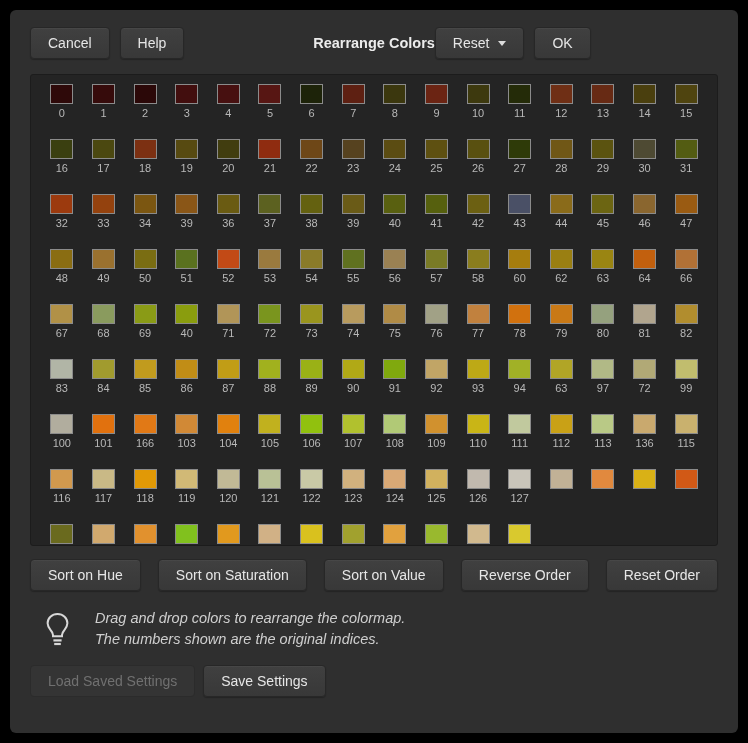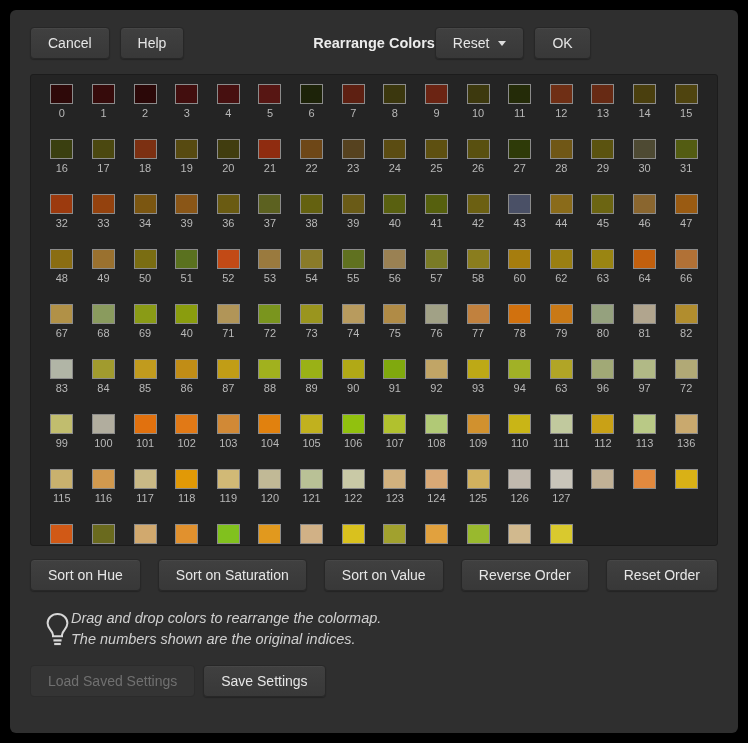--- a/index.html
+++ b/index.html
@@ -85,21 +85,21 @@
     line-height:1;
   }
   
   .sort-row{
     margin-top:13px;
     display:flex;justify-content:space-between;
   }
   
   .hint{
     margin-top:17px;
-    display:flex;align-items:center;
+    display:flex;align-items:center;gap:24px;
     padding-left:14px;
   }
   .hint-icon{flex:0 0 auto;display:flex;}
   .hint-text{
     font-size:14.5px;font-style:italic;color:#cfcfcf;
     line-height:1.45;
   }
   
   .footer{
     margin-top:15px;
@@ -494,24 +494,20 @@
         </div>
         <div class="cell">
           <div class="swatch" style="background: rgb(161, 177, 38);"></div>
           <div class="idx">94</div>
         </div>
         <div class="cell">
           <div class="swatch" style="background: rgb(177, 165, 38);"></div>
           <div class="idx">63</div>
         </div>
         <div class="cell">
-          <div class="swatch" style="background: rgb(161, 169, 118);"></div>
-          <div class="idx">96</div>
-        </div>
-        <div class="cell">
           <div class="swatch" style="background: rgb(177, 185, 134);"></div>
           <div class="idx">97</div>
         </div>
         <div class="cell">
           <div class="swatch" style="background: rgb(177, 169, 118);"></div>
           <div class="idx">72</div>
         </div>
         <div class="cell">
           <div class="swatch" style="background: rgb(193, 189, 110);"></div>
           <div class="idx">99</div>
@@ -519,21 +515,21 @@
         <div class="cell">
           <div class="swatch" style="background: rgb(177, 173, 158);"></div>
           <div class="idx">100</div>
         </div>
         <div class="cell">
           <div class="swatch" style="background: rgb(225, 113, 14);"></div>
           <div class="idx">101</div>
         </div>
         <div class="cell">
           <div class="swatch" style="background: rgb(225, 121, 22);"></div>
-          <div class="idx">102</div>
+          <div class="idx">166</div>
         </div>
         <div class="cell">
           <div class="swatch" style="background: rgb(209, 137, 54);"></div>
           <div class="idx">103</div>
         </div>
         <div class="cell">
           <div class="swatch" style="background: rgb(225, 129, 14);"></div>
           <div class="idx">104</div>
         </div>
         <div class="cell">

